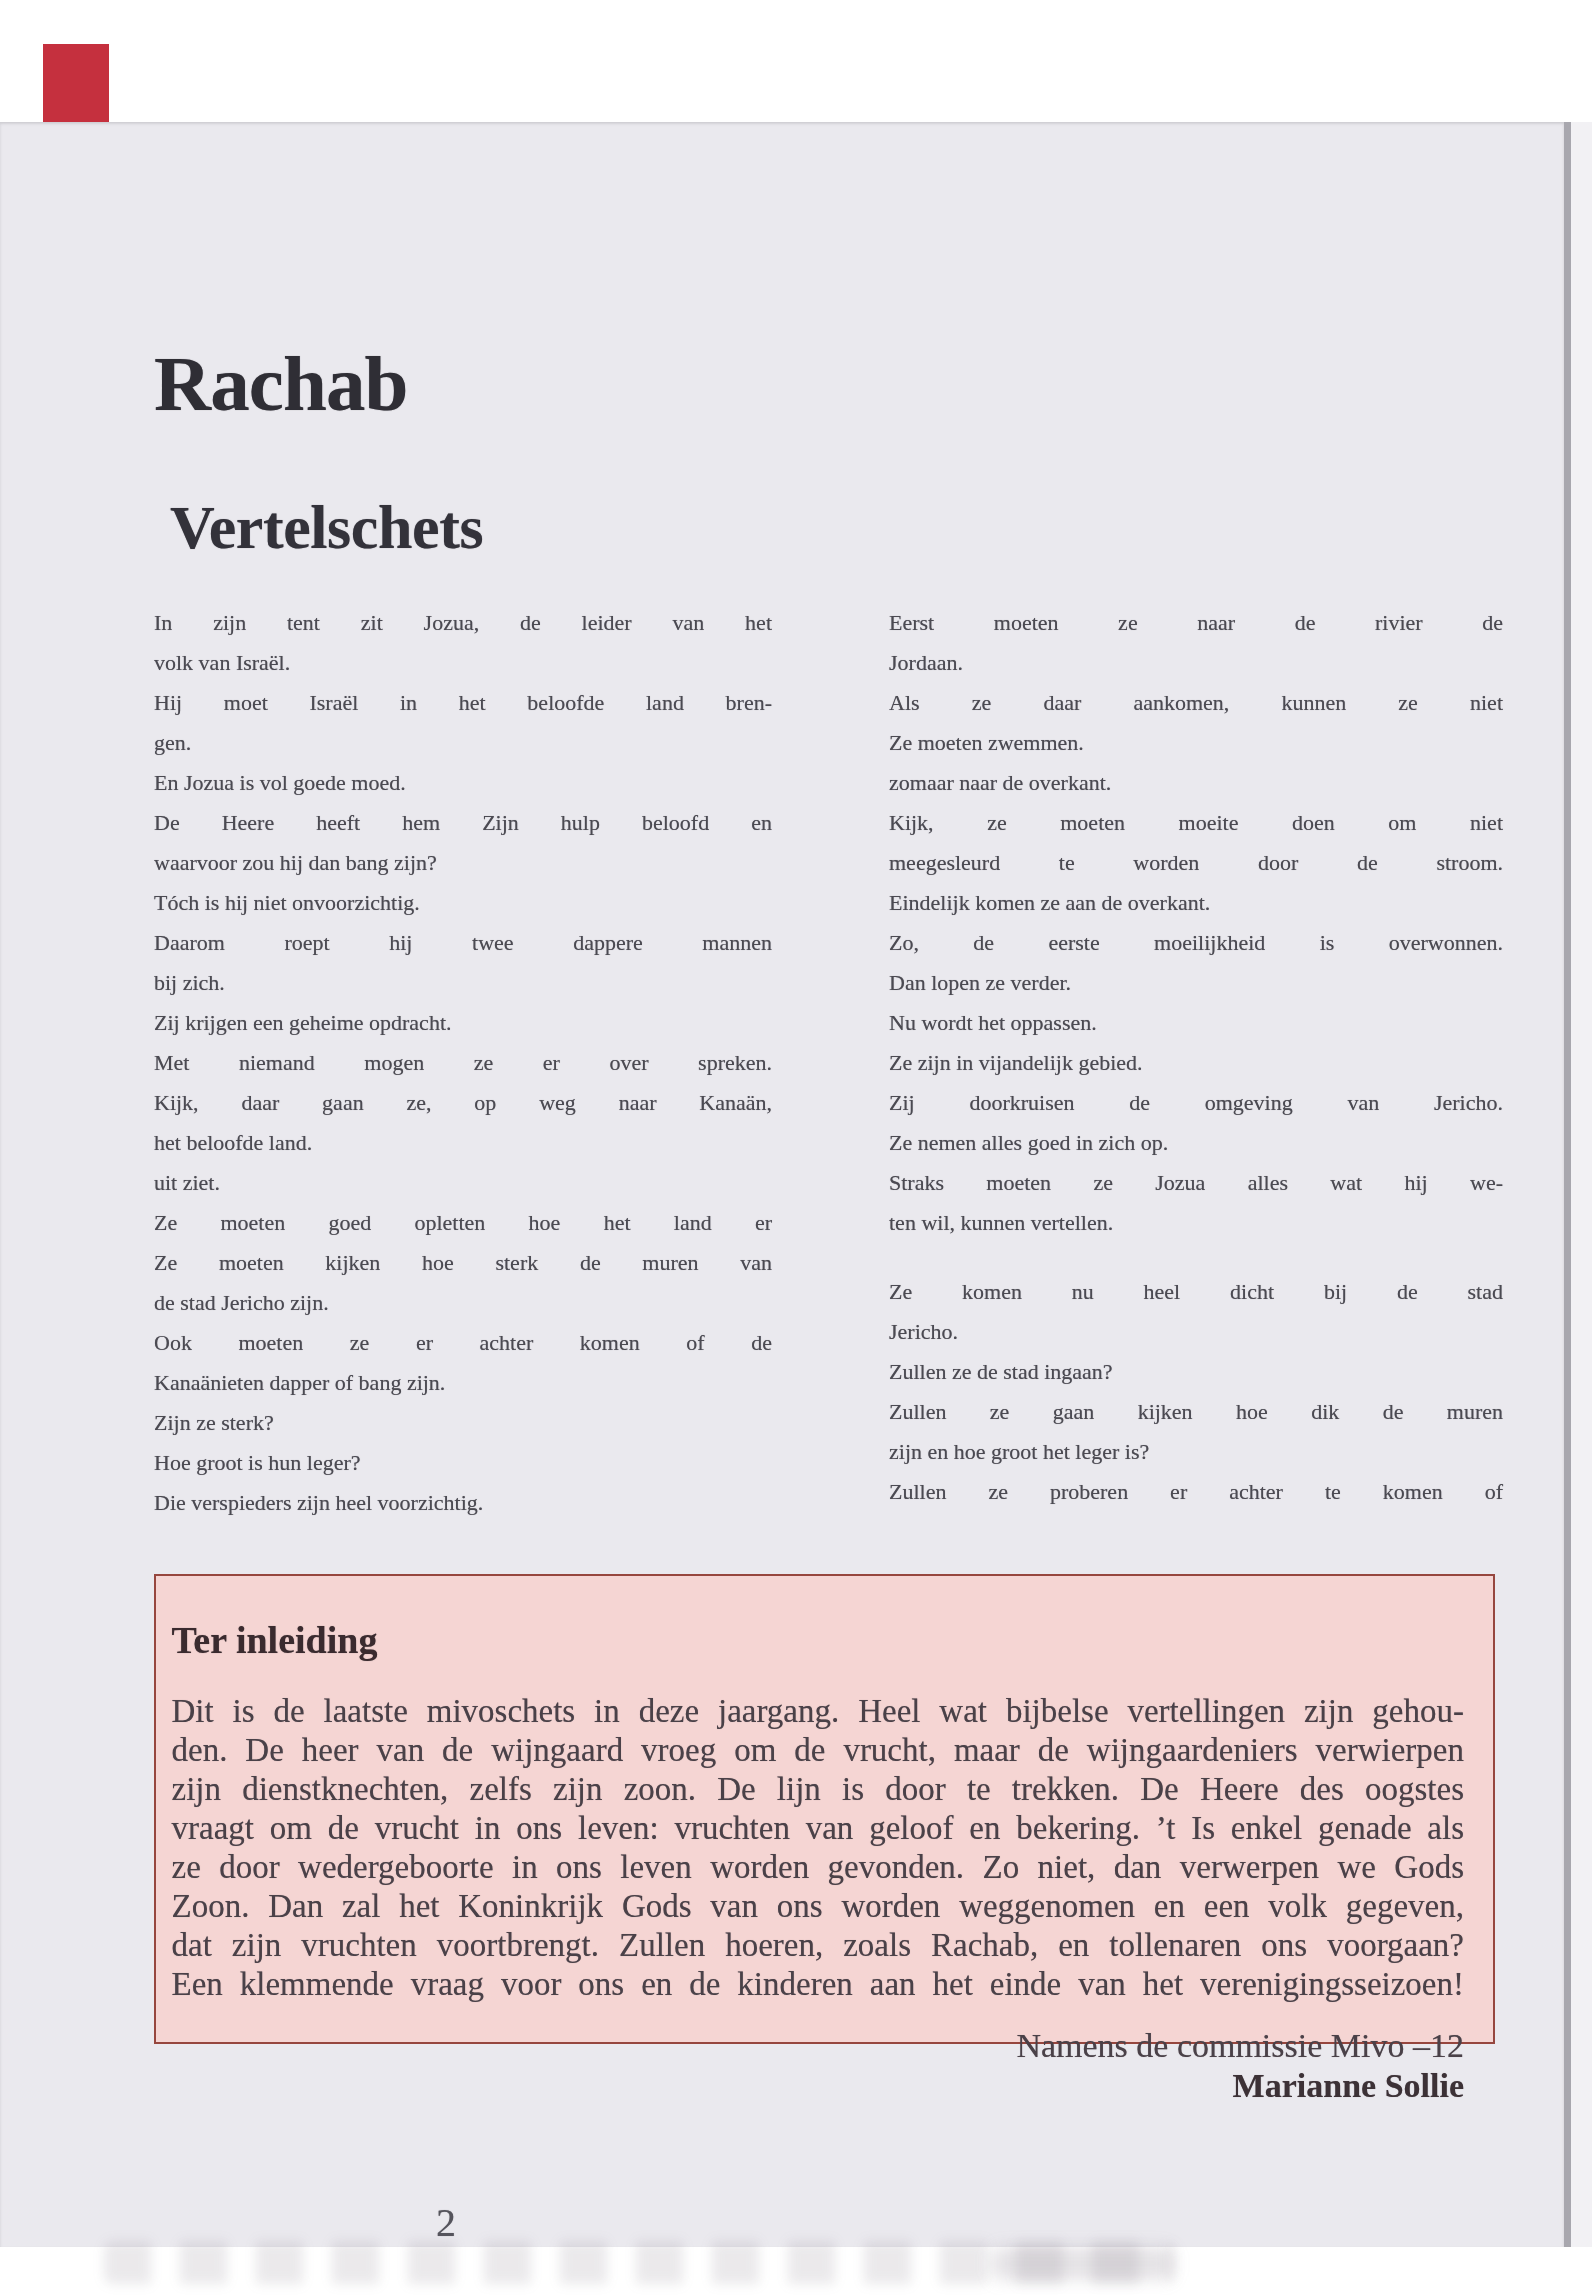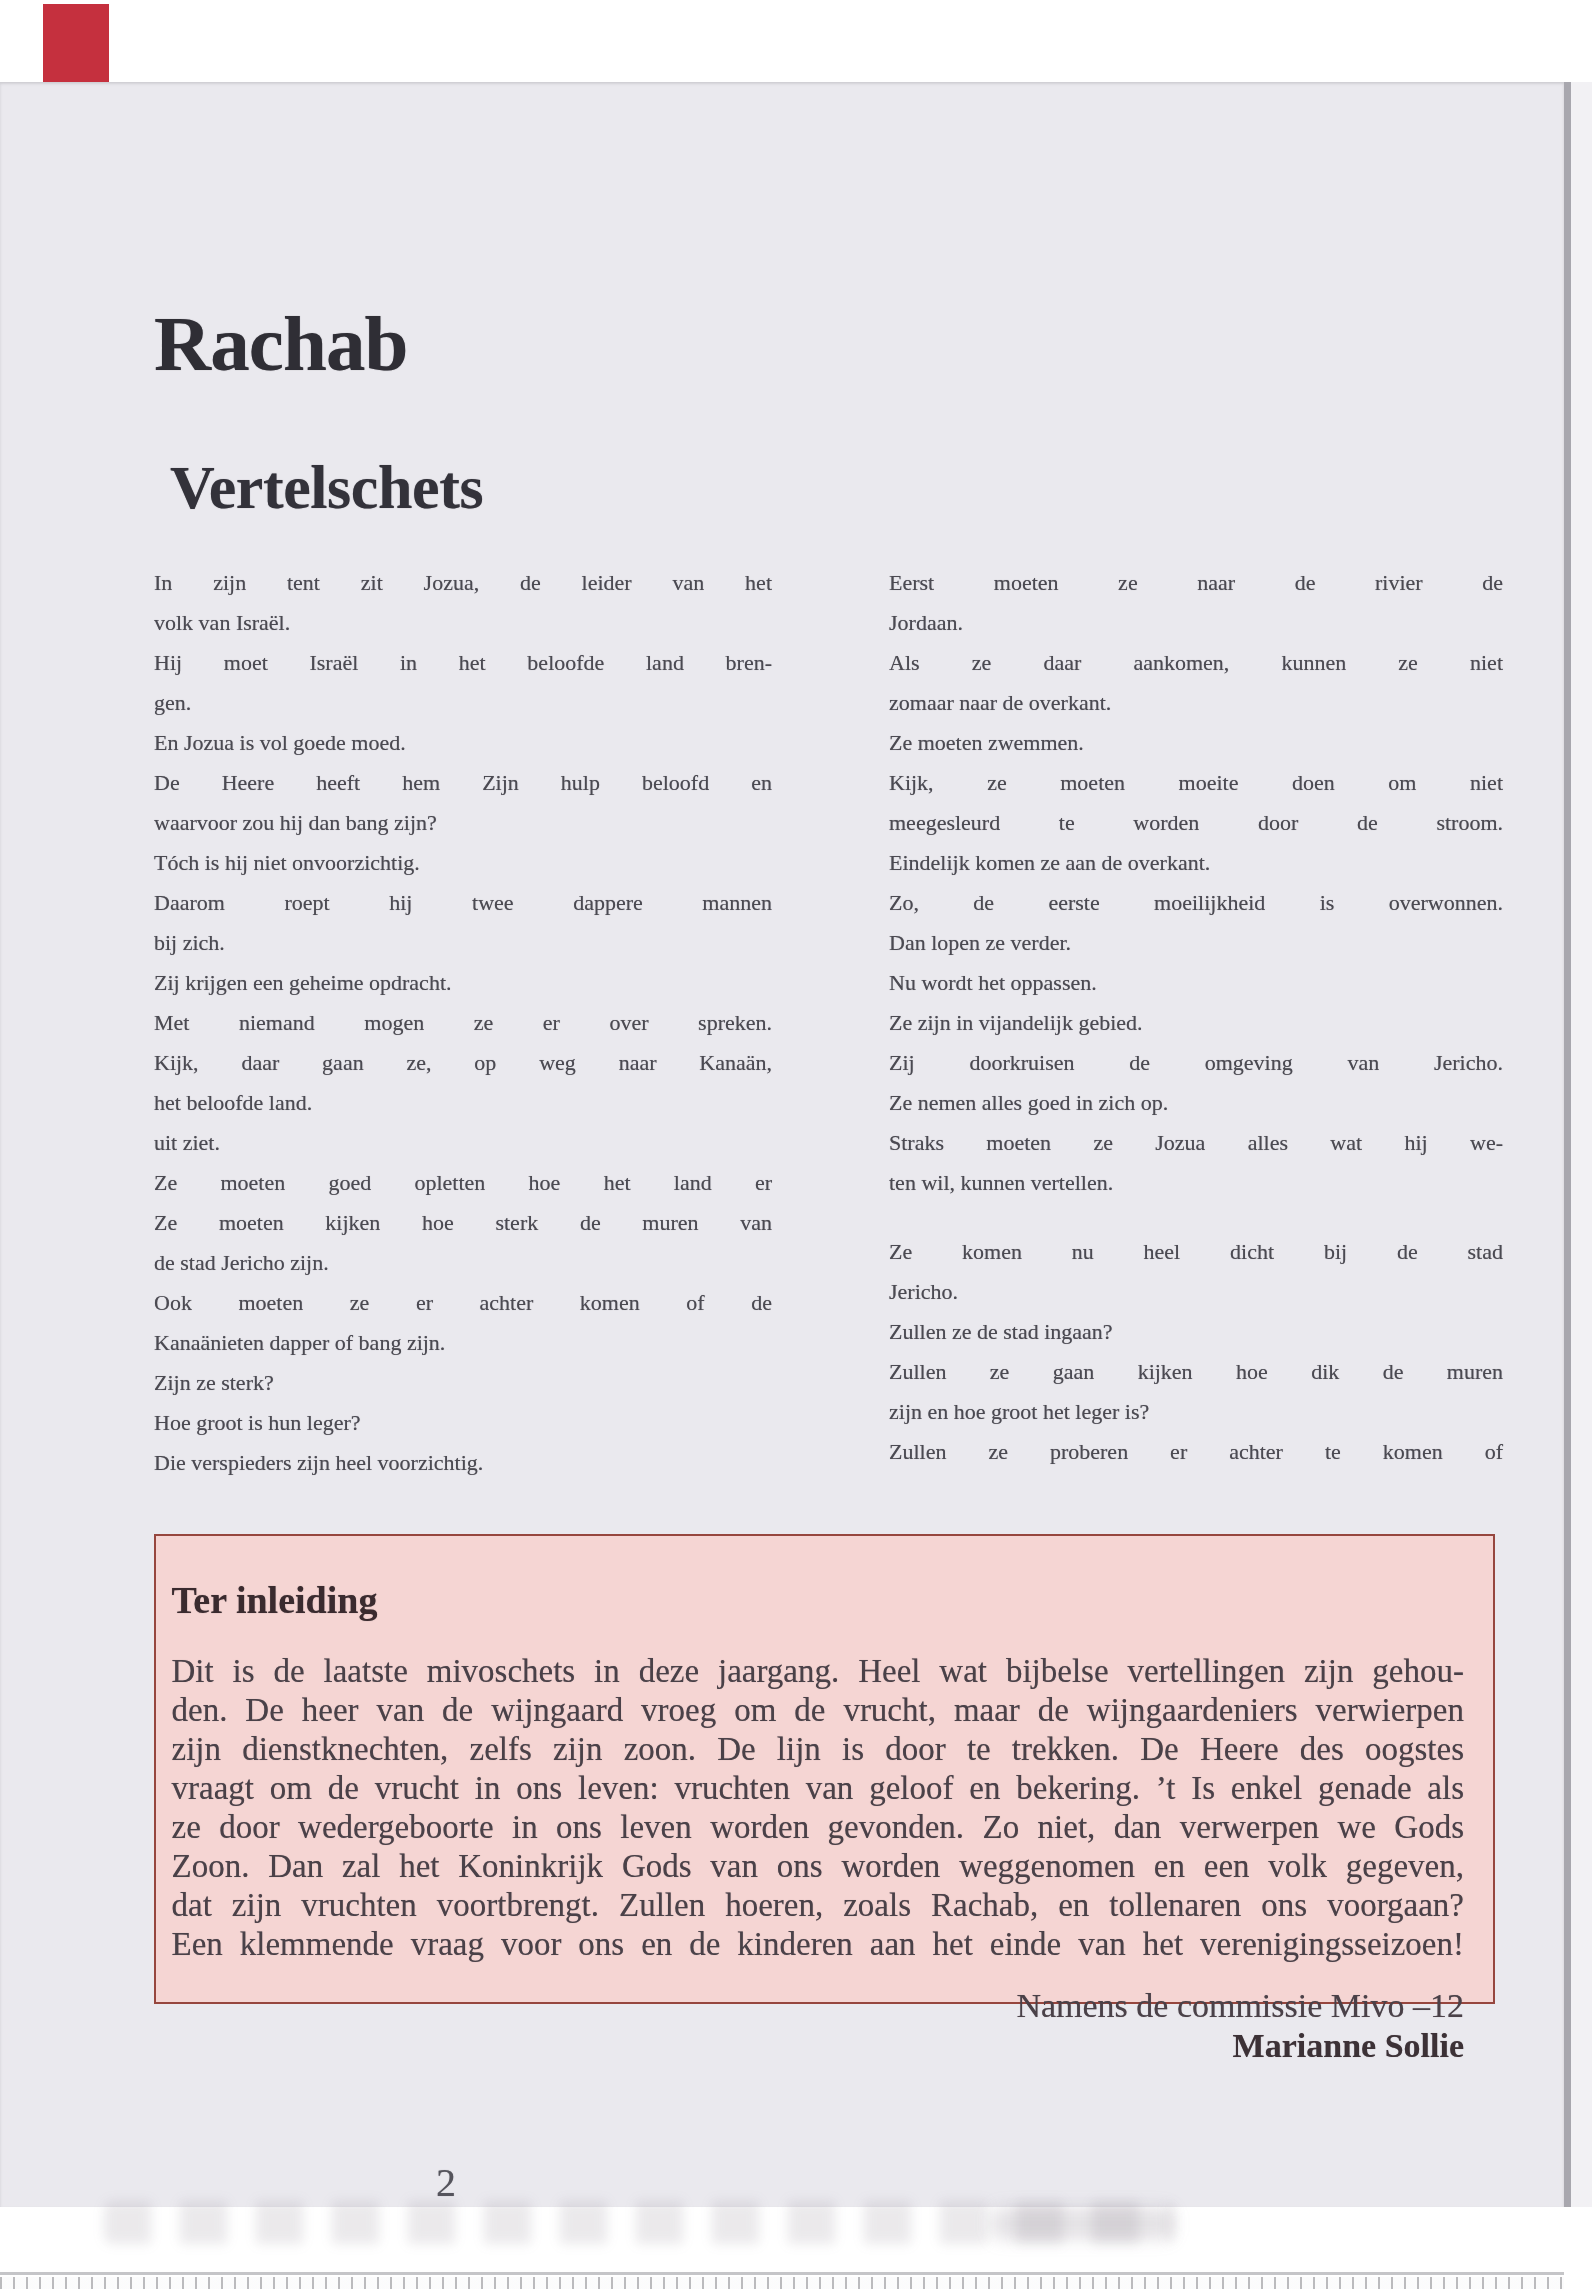--- a/index.html
+++ b/index.html
@@ -1,21 +1,21 @@
 <!DOCTYPE html>
 <html style="--page-bg: #eae9ee; --box-bg: #f5d5d3; --box-border: #96463e; --red-tab: #c5303e; --text: #4b4a52;font-size:14px"><head>
 <meta charset="utf-8">
 <style>
   html,body{margin:0;padding:0;}
   body{
     width:1592px;height:2295px;background:#ffffff;
     font-family:"Liberation Serif", serif;
     position:relative;overflow:hidden;
   }
-  .canvas{position:absolute;inset:0;}
+  .canvas{position:absolute;inset:0;margin-top:40px;}
   
   .page{
     position:absolute;left:0;top:82px;width:1564px;height:2125px;
     background:var(--page-bg,#eae9ee);
     border-right:7.8px solid #a8a7ae;
     box-shadow:inset 0 1.7px 2.6px rgba(120,120,125,.25);
   }
   .right-strip{
     position:absolute;left:1571px;top:82px;width:21px;height:2125px;
     background:#f2f1f4;
@@ -131,22 +131,22 @@
         <div class="line">Zijn ze sterk?</div>
         <div class="line">Hoe groot is hun leger?</div>
         <div class="line">Die verspieders zijn heel voorzichtig.</div>
       </div>
 
     <div class="col right">
       <div>
           <div class="line just">Eerst moeten ze naar de rivier de</div>
           <div class="line">Jordaan.</div>
           <div class="line just">Als ze daar aankomen, kunnen ze niet</div>
+          <div class="line">Ze moeten zwemmen.</div>
           <div class="line">zomaar naar de overkant.</div>
-          <div class="line">Ze moeten zwemmen.</div>
           <div class="line just">Kijk, ze moeten moeite doen om niet</div>
           <div class="line just">meegesleurd te worden door de stroom.</div>
           <div class="line">Eindelijk komen ze aan de overkant.</div>
           <div class="line just">Zo, de eerste moeilijkheid is overwonnen.</div>
           <div class="line">Dan lopen ze verder.</div>
           <div class="line">Nu wordt het oppassen.</div>
           <div class="line">Ze zijn in vijandelijk gebied.</div>
           <div class="line just">Zij doorkruisen de omgeving van Jericho.</div>
           <div class="line">Ze nemen alles goed in zich op.</div>
           <div class="line just">Straks moeten ze Jozua alles wat hij we-</div>

